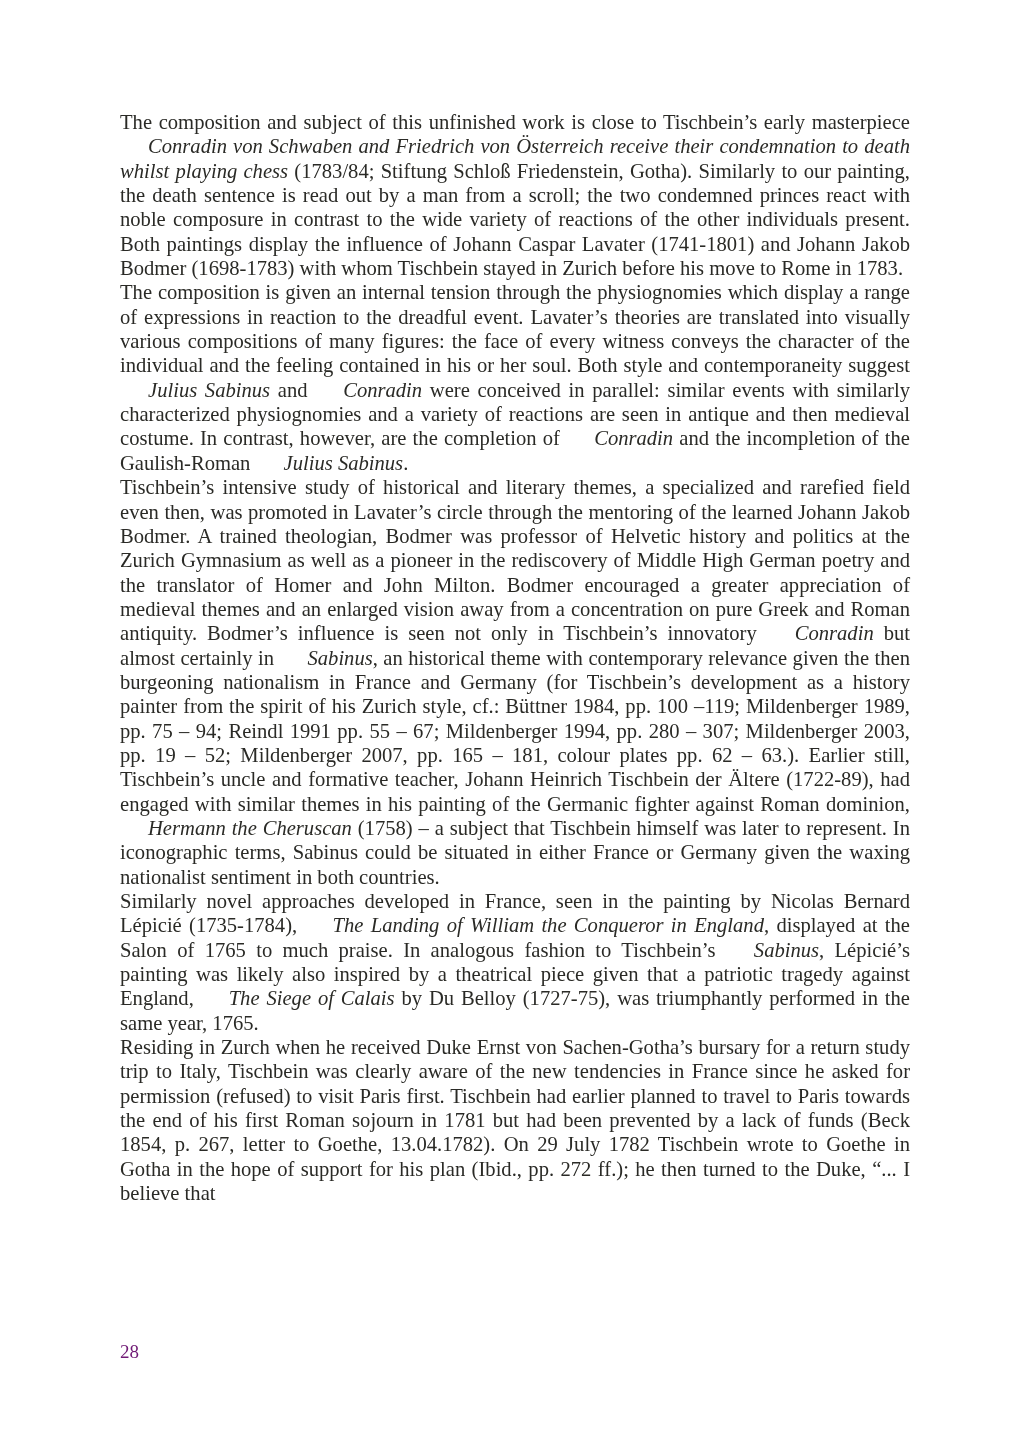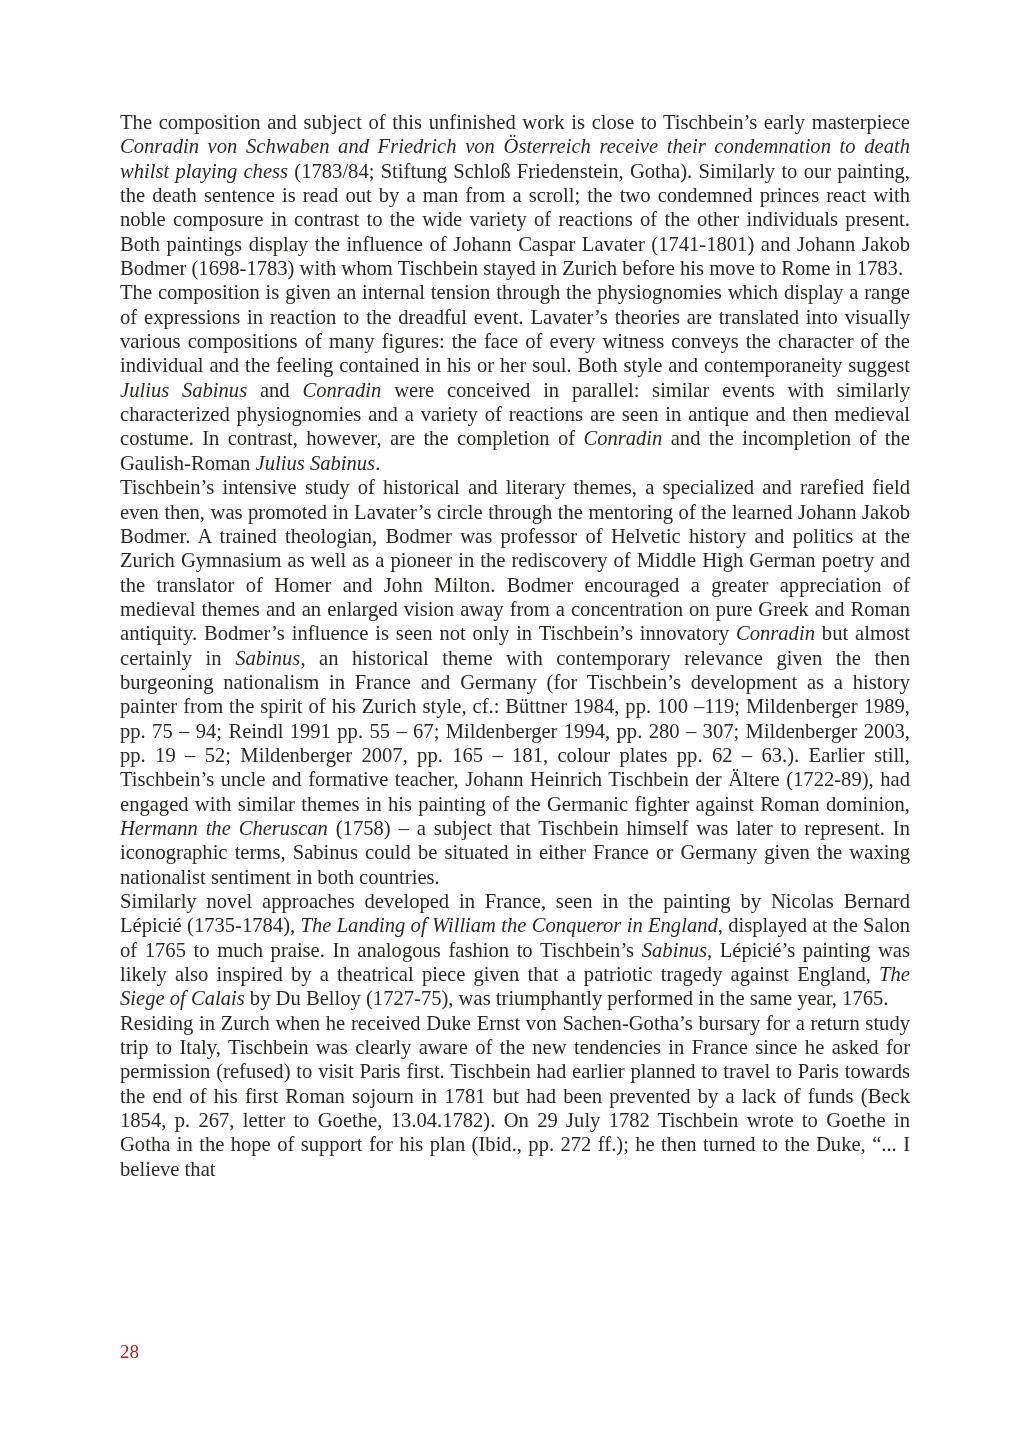--- a/index.html
+++ b/index.html
@@ -28,26 +28,27 @@
     line-height: 24.35px;
     text-align: justify;
     text-justify: inter-word;
   }
   .text-block p {
     margin: 0;
     padding: 0;
   }
   .text-block i {
     font-style: italic;
+    margin-left: 28px;
   }
   .page-number {
     position: absolute;
     left: 120px;
     top: 1340px;
-    color: #b91c1c;
+    color: #701a75;
     font-size: 19px;
     line-height: 24px;
   }
 </style>
 </head>
 <body>
 
 <main class="page">
   <div class="text-block" id="text-block">
       <p><span>The composition and subject of this unfinished work is close to Tischbein’s early masterpiece </span><i>Conradin von Schwaben and Friedrich von Österreich receive their condemnation to death whilst playing chess</i><span> (1783/84; Stiftung Schloß Friedenstein, Gotha). Similarly to our painting, the death sentence is read out by a man from a scroll; the two condemned princes react with noble composure in contrast to the wide variety of reactions of the other individuals present. Both paintings display the influence of Johann Caspar Lavater (1741-1801) and Johann Jakob Bodmer (1698-1783) with whom Tischbein stayed in Zurich before his move to Rome in 1783.</span></p>

